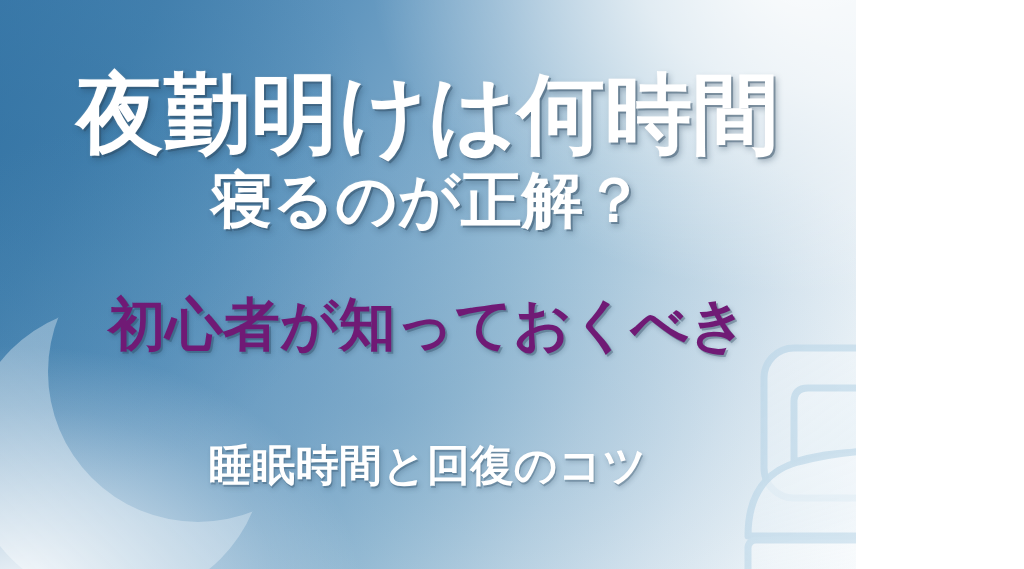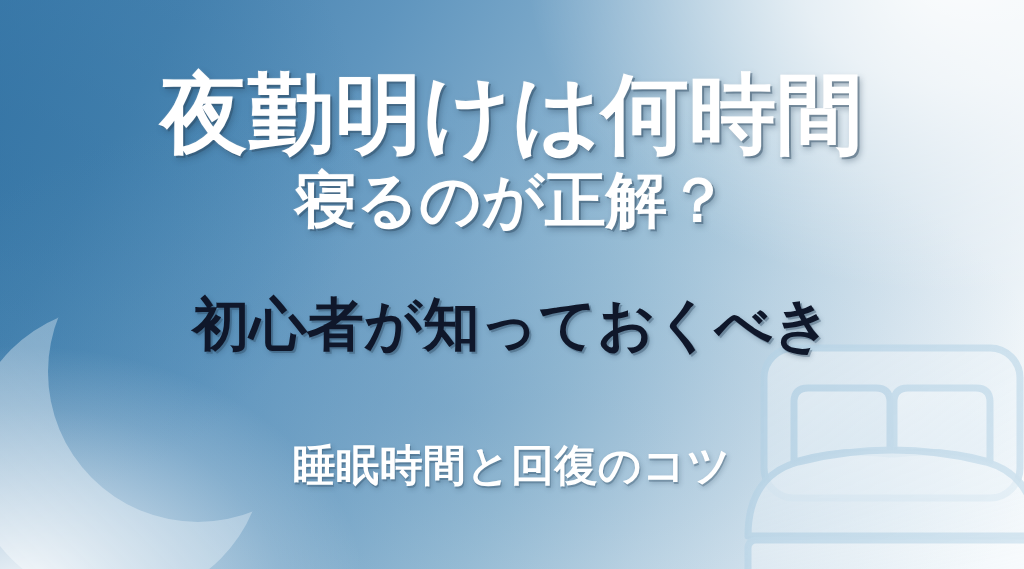--- a/index.html
+++ b/index.html
@@ -2,21 +2,21 @@
 <html><head>
 <meta charset="utf-8">
 <style>
   html, body {
     margin: 0;
     padding: 0;
     background: #ffffff;
   }
   #banner {
     position: relative;
-    width: 1024px;
+    width: 856px;
     height: 569px;
     overflow: hidden;
     font-family: "DejaVu Sans", "Liberation Sans", sans-serif;
     background: #6f9ec4;
   }
 
   
   .bg-layer {
     position: absolute;
     inset: 0;
@@ -114,21 +114,21 @@
     line-height: 1.0;
   }
   #subtitle-line {
     position: absolute;
     left: 0; right: 0;
     top: 296px;
     font-size: 57px;
     line-height: 1.0;
     font-weight: bold;
     letter-spacing: 0.005em;
-    color: #0f172a;
+    color: #701a75;
     text-shadow:
        2px 2px 0 rgba(40,68,92,0.34),
        2px 3px 5px rgba(32,58,82,0.28);
     white-space: nowrap;
   }
   #tagline {
     position: absolute;
     left: 0; right: 0;
     top: 444px;
     font-size: 43px;

